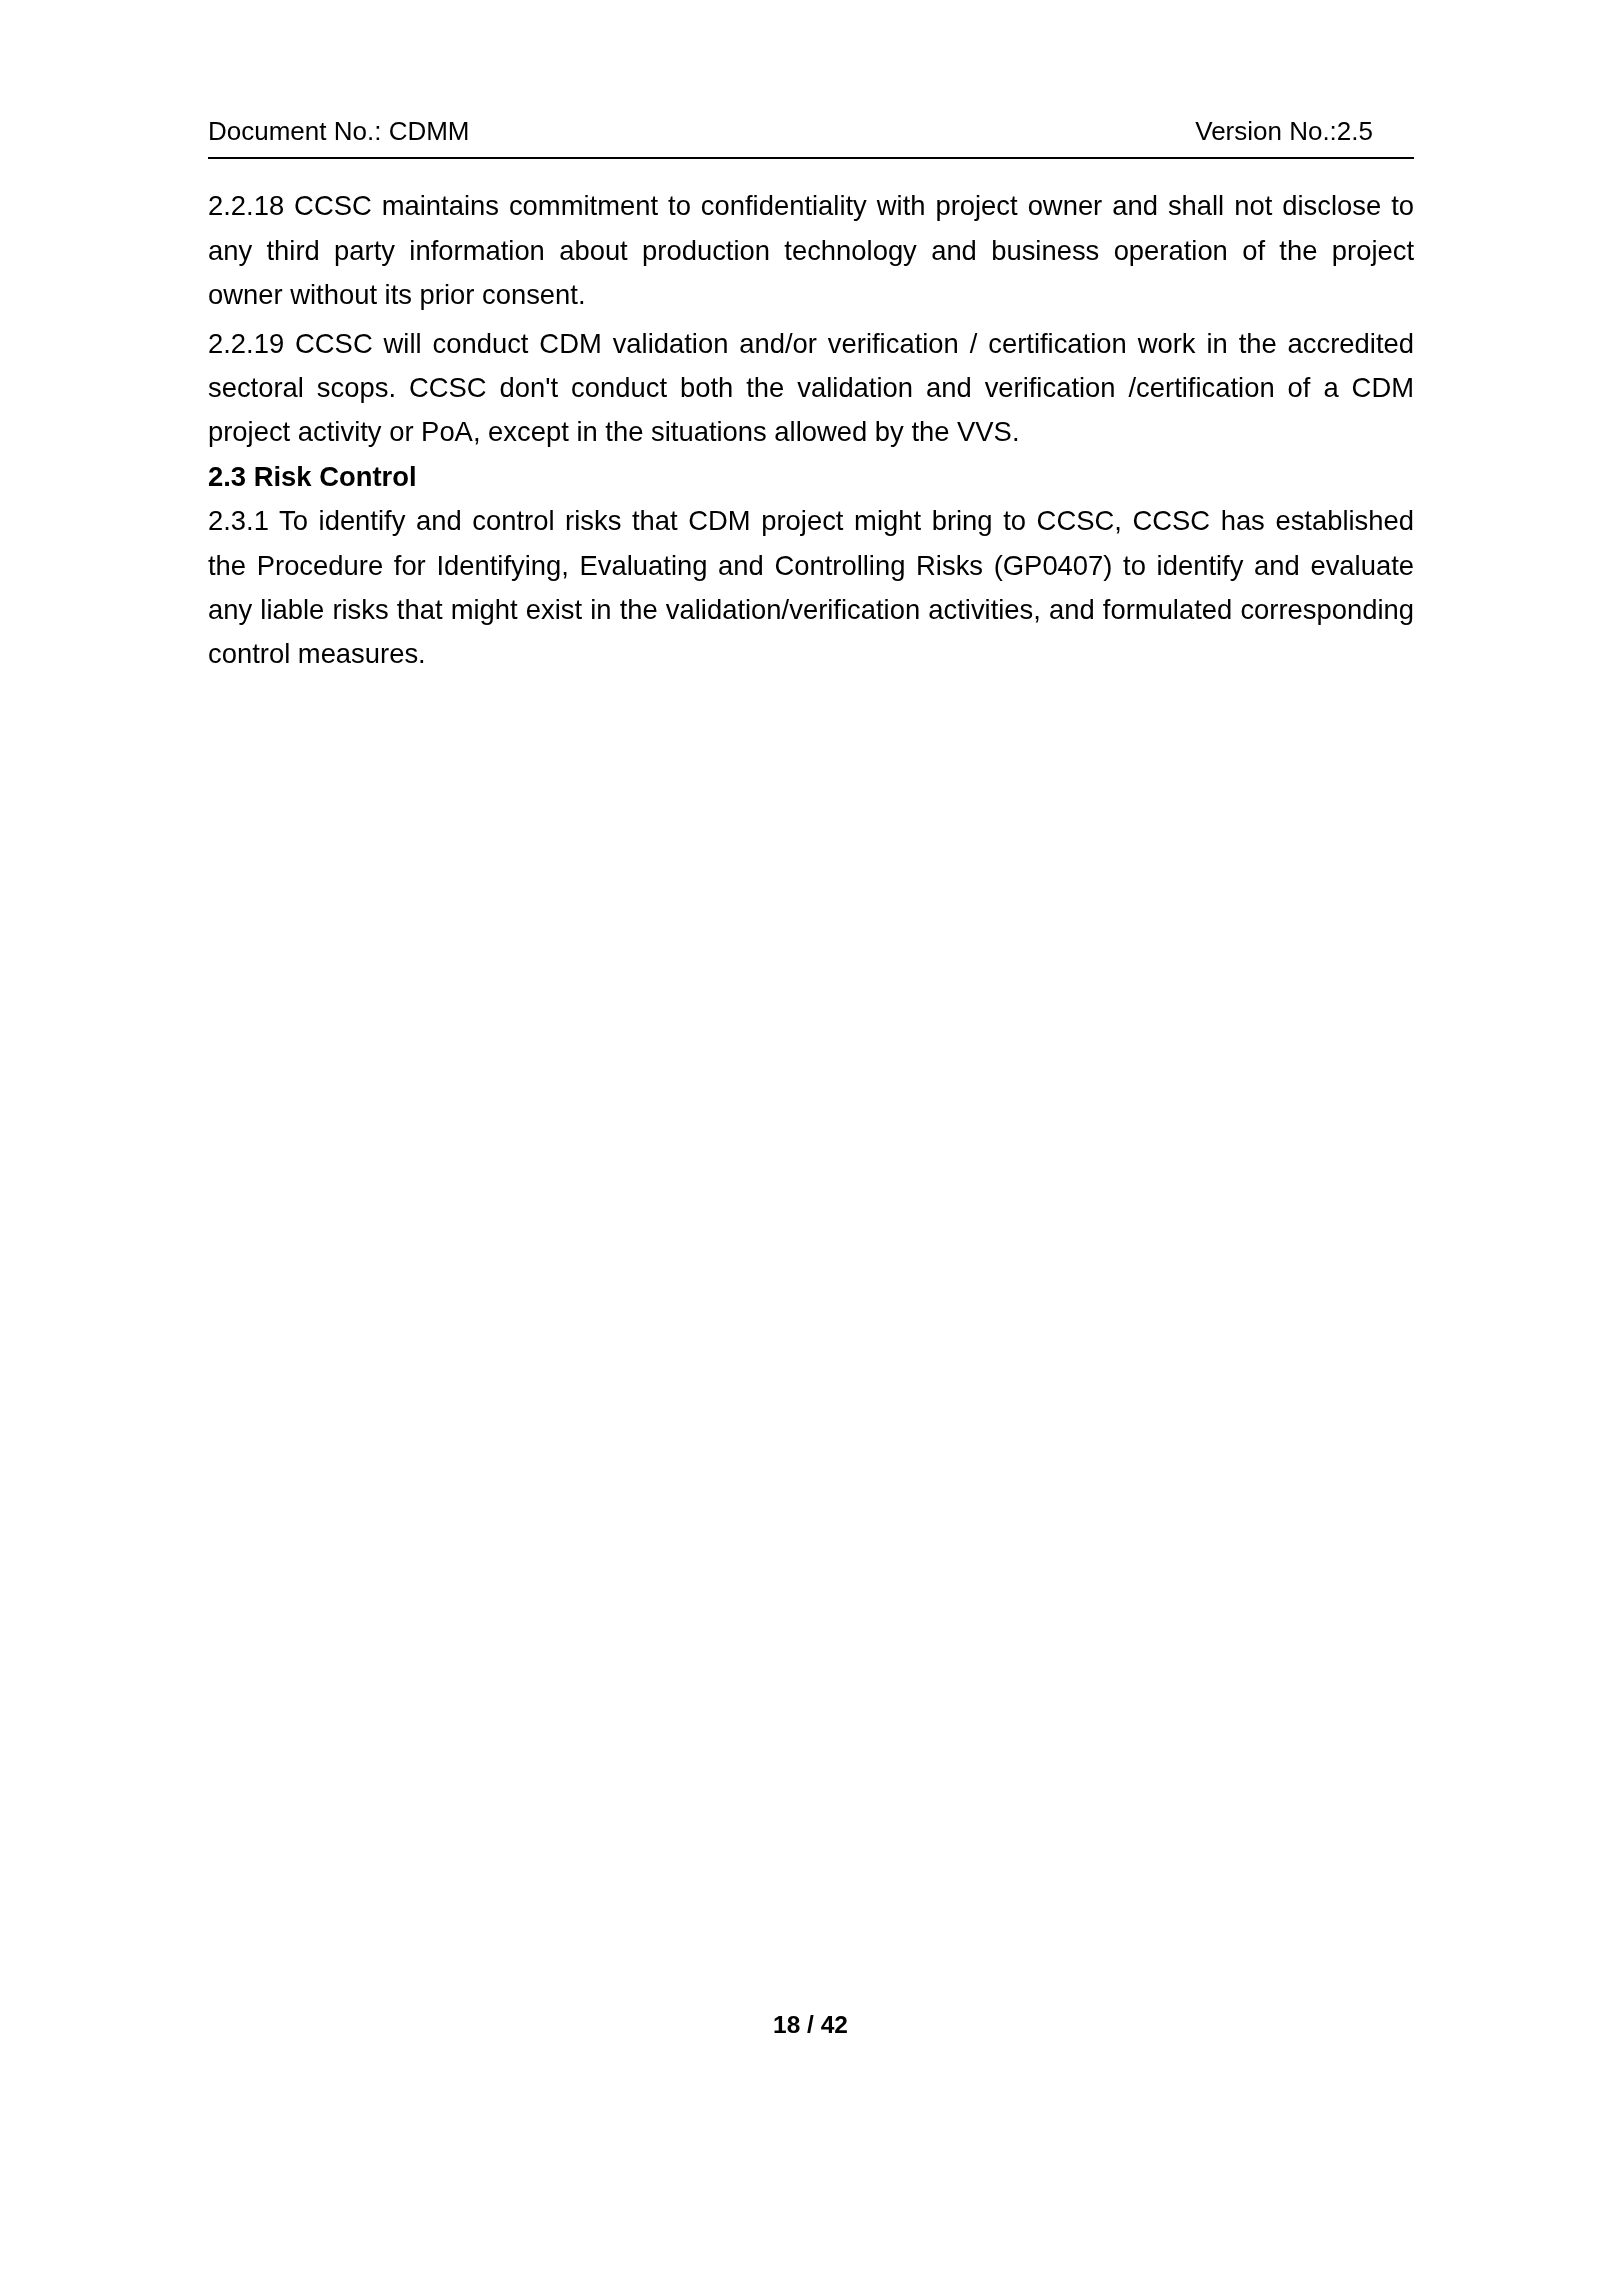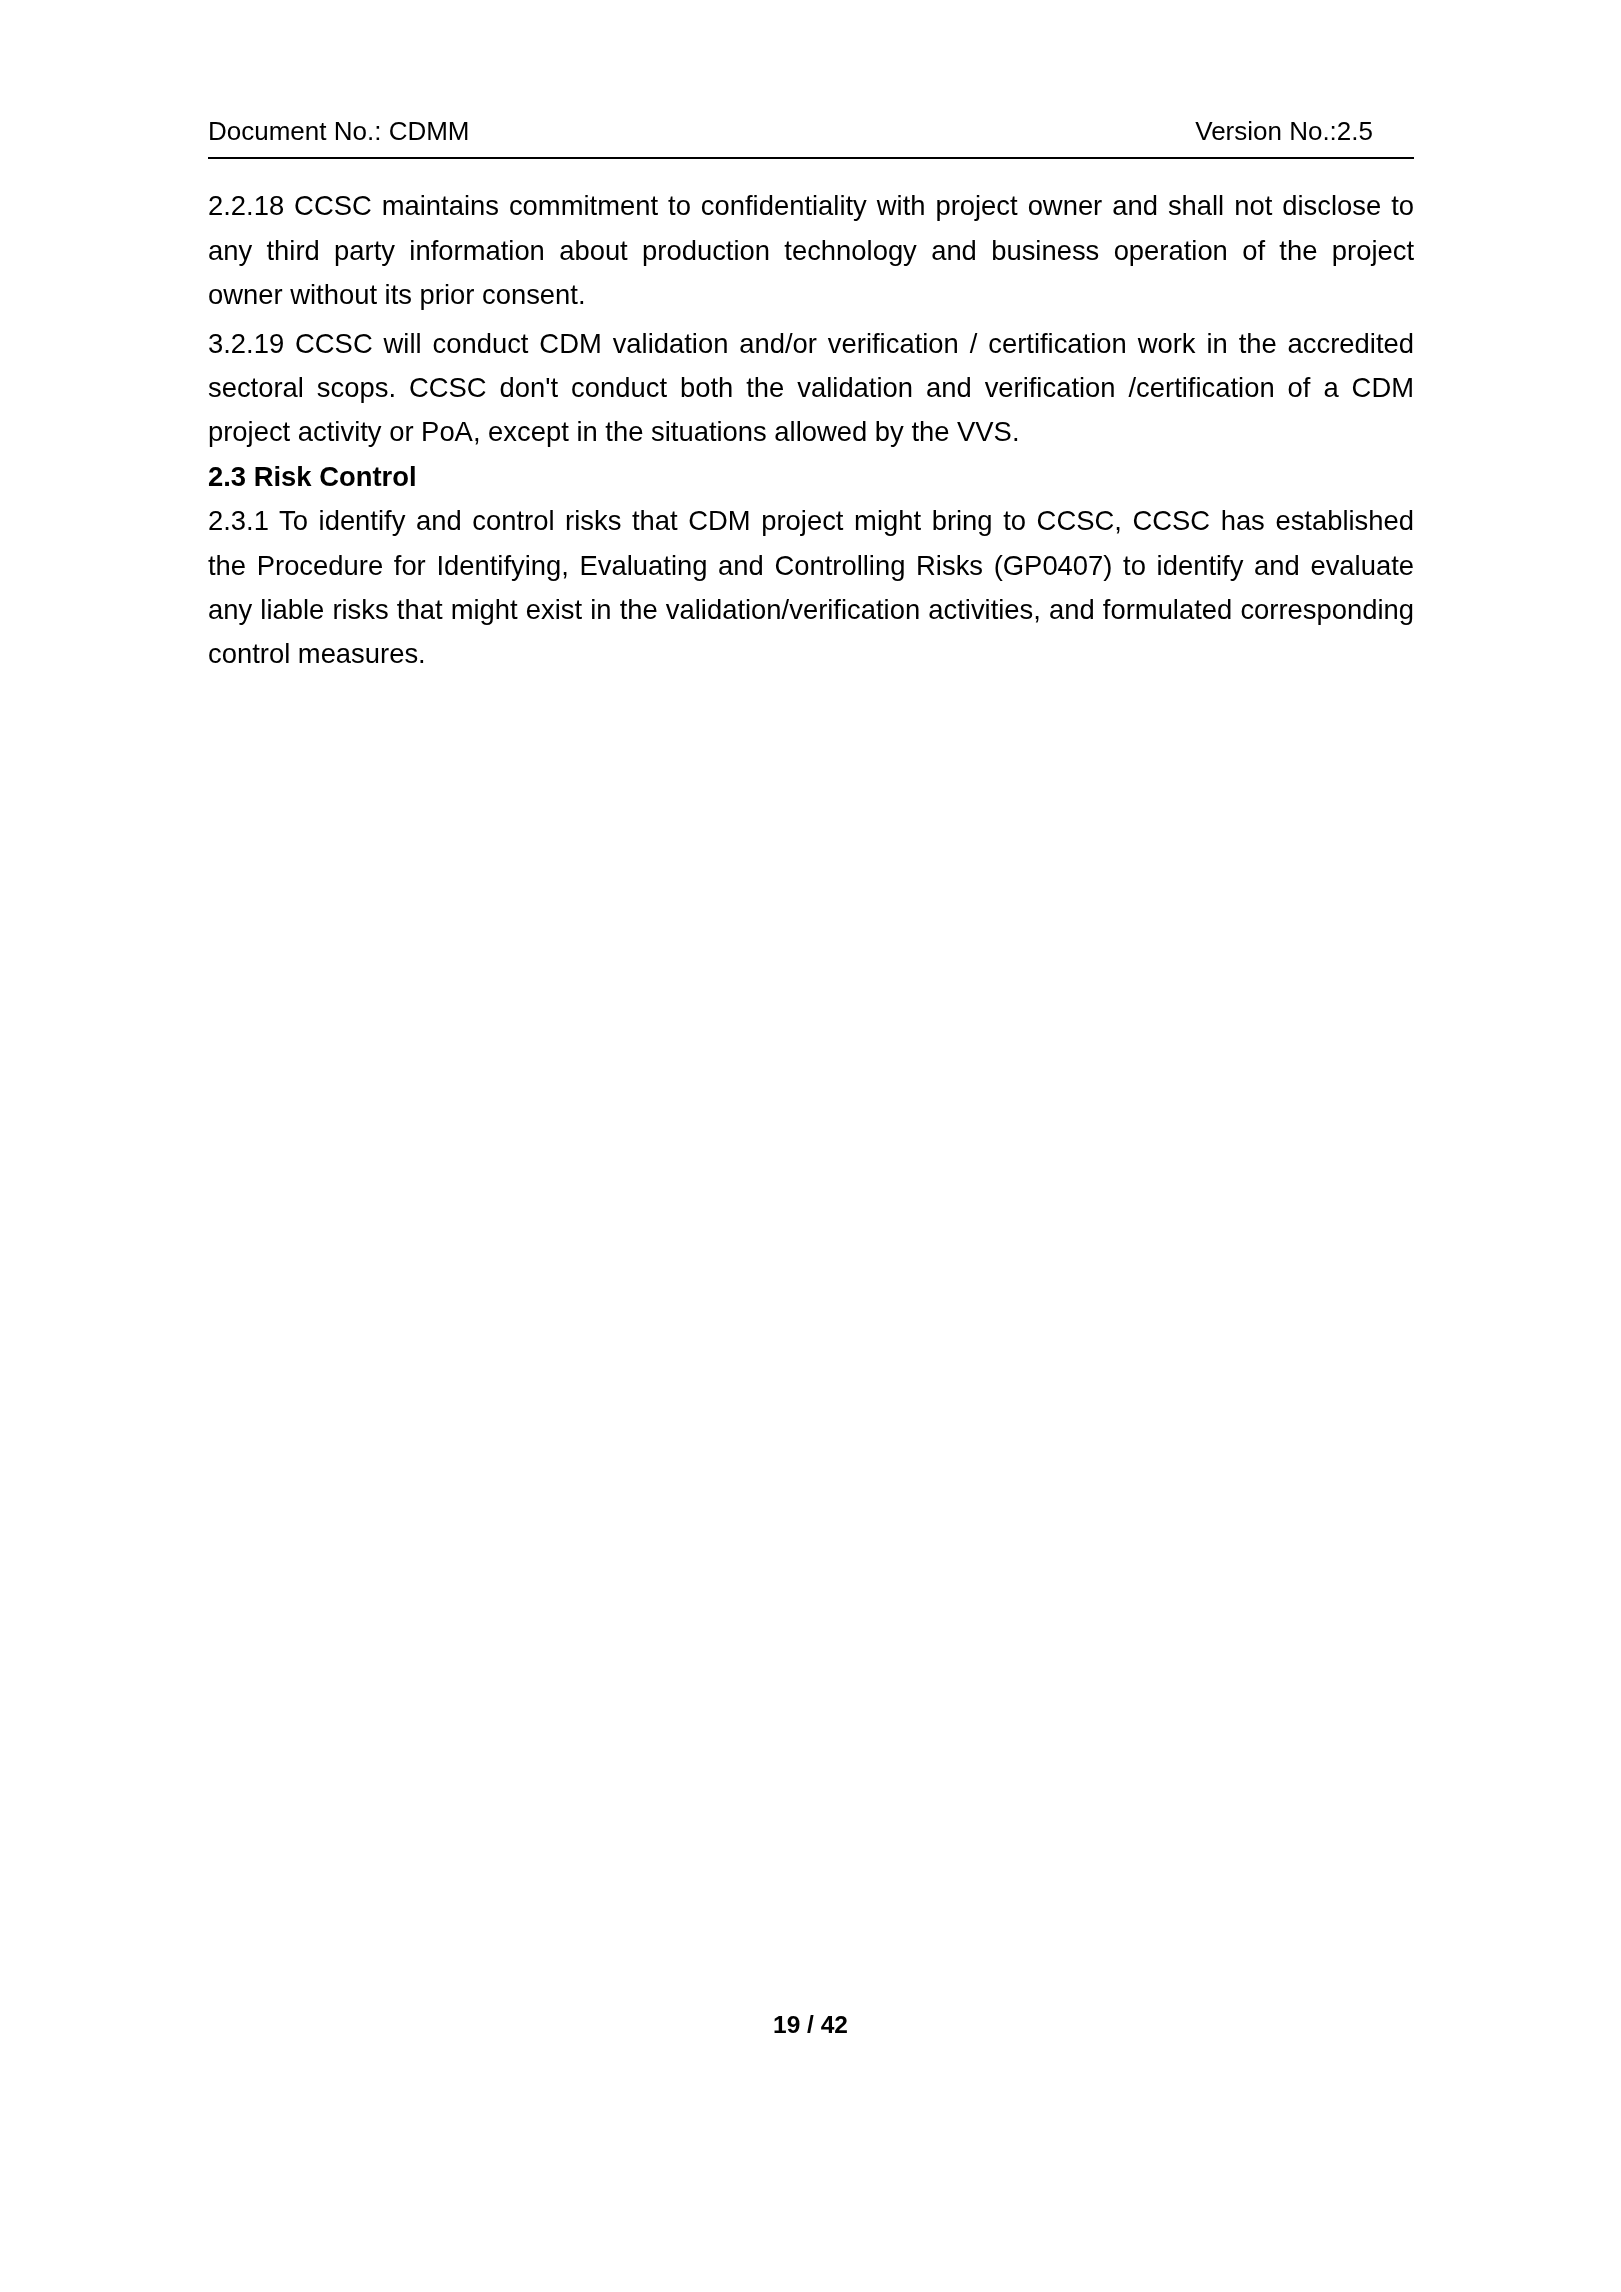--- a/index.html
+++ b/index.html
@@ -80,27 +80,27 @@
 
   <div class="content">
 
     <div class="header">
       <span class="header-left">Document No.: CDMM</span>
       <span class="header-right">Version No.:2.5</span>
     </div>
 
     <div class="body-text">
       <p class="para">2.2.18 CCSC maintains commitment to confidentiality with project owner and shall not disclose to any third party information about production technology and business operation of the project owner without its prior consent.</p>
-      <p class="para">3.2.19 CCSC will conduct CDM validation and/or verification / certification work in the accredited sectoral scops. CCSC don't conduct both the validation and verification /certification of a CDM project activity or PoA, except in the situations allowed by the VVS.</p>
+      <p class="para">2.2.19 CCSC will conduct CDM validation and/or verification / certification work in the accredited sectoral scops. CCSC don't conduct both the validation and verification /certification of a CDM project activity or PoA, except in the situations allowed by the VVS.</p>
       <p class="heading">2.3 Risk Control</p>
       <p class="para">2.3.1 To identify and control risks that CDM project might bring to CCSC, CCSC has established the Procedure for Identifying, Evaluating and Controlling Risks (GP0407) to identify and evaluate any liable risks that might exist in the validation/verification activities, and formulated corresponding control measures.</p>
     </div>
 
   </div>
 
   <div class="footer">
-    <span>19</span>
+    <span>18</span>
     <span class="sep">/</span>
     <span>42</span>
   </div>
 
 </div>
 
 
 </body></html>

